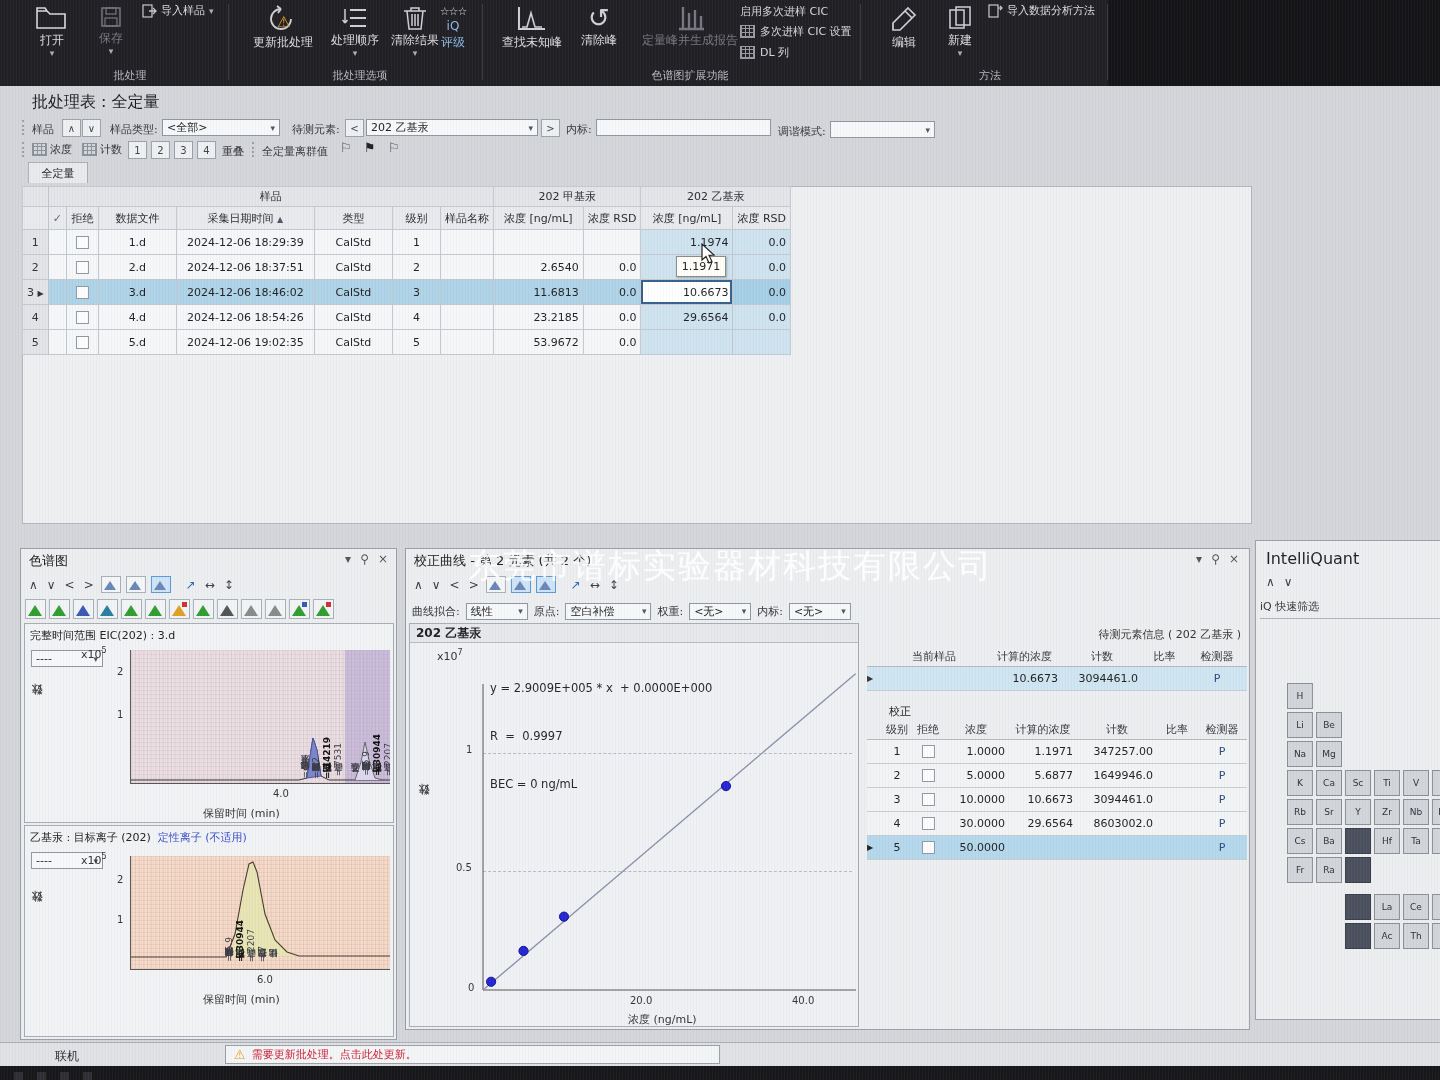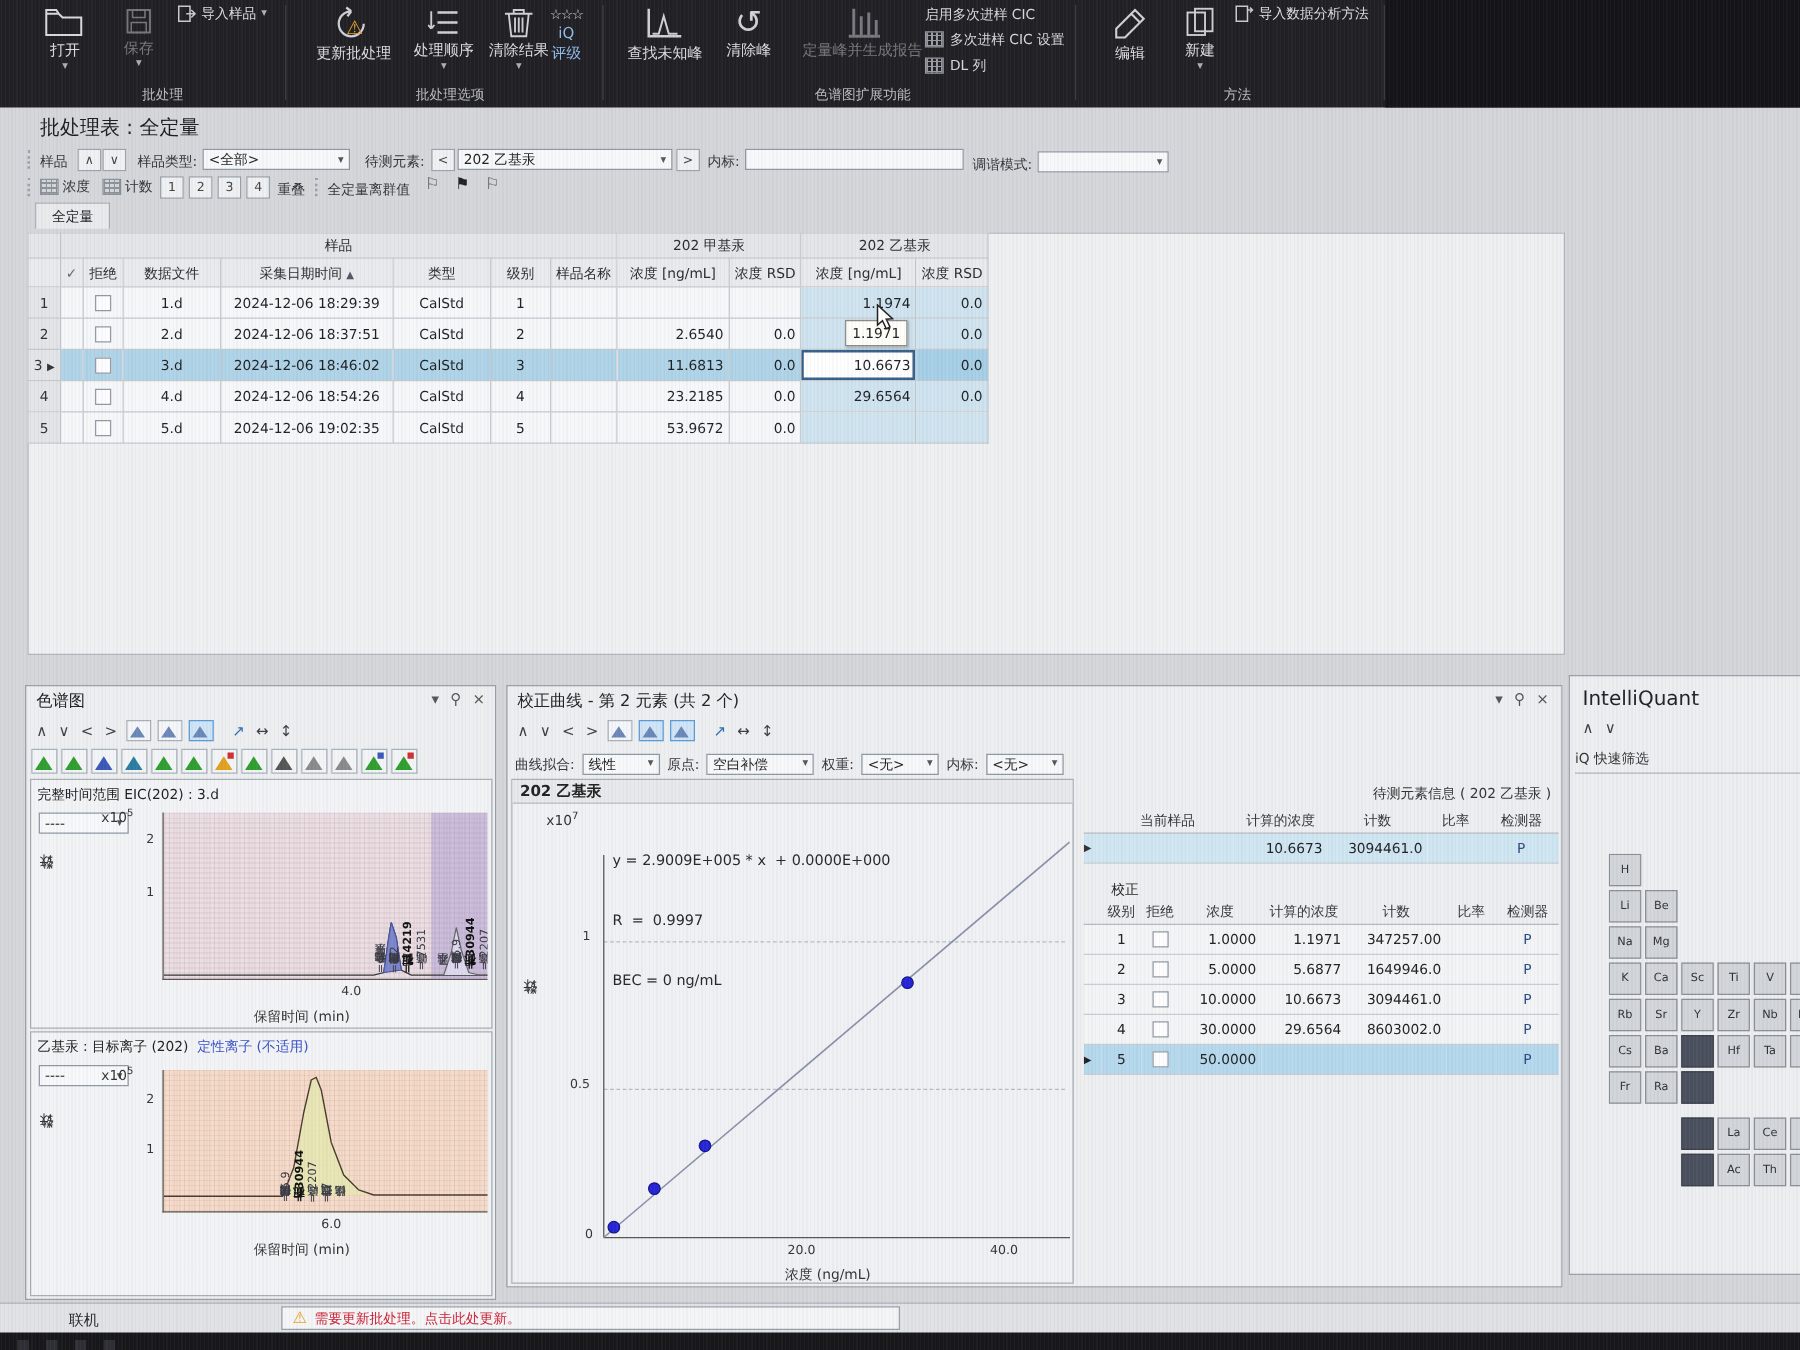--- a/index.html
+++ b/index.html
@@ -786,13 +786,14 @@
 
   <div class="statusbar">
     <span class="abs" style="left:55px;top:5px;font-size:12px;color:#2a2c30">联机</span>
     <div class="warnbox">
       <span class="warnglyph" style="font-size:13px">⚠</span>
       <span>需要更新批处理。点击此处更新。</span>
     </div>
   </div>
   <div class="taskbar"><i></i><i></i><i></i><i></i></div>
 
+  <div class="watermark">东莞市谱标实验器材科技有限公司</div>
 </div>
 
 </body></html>

